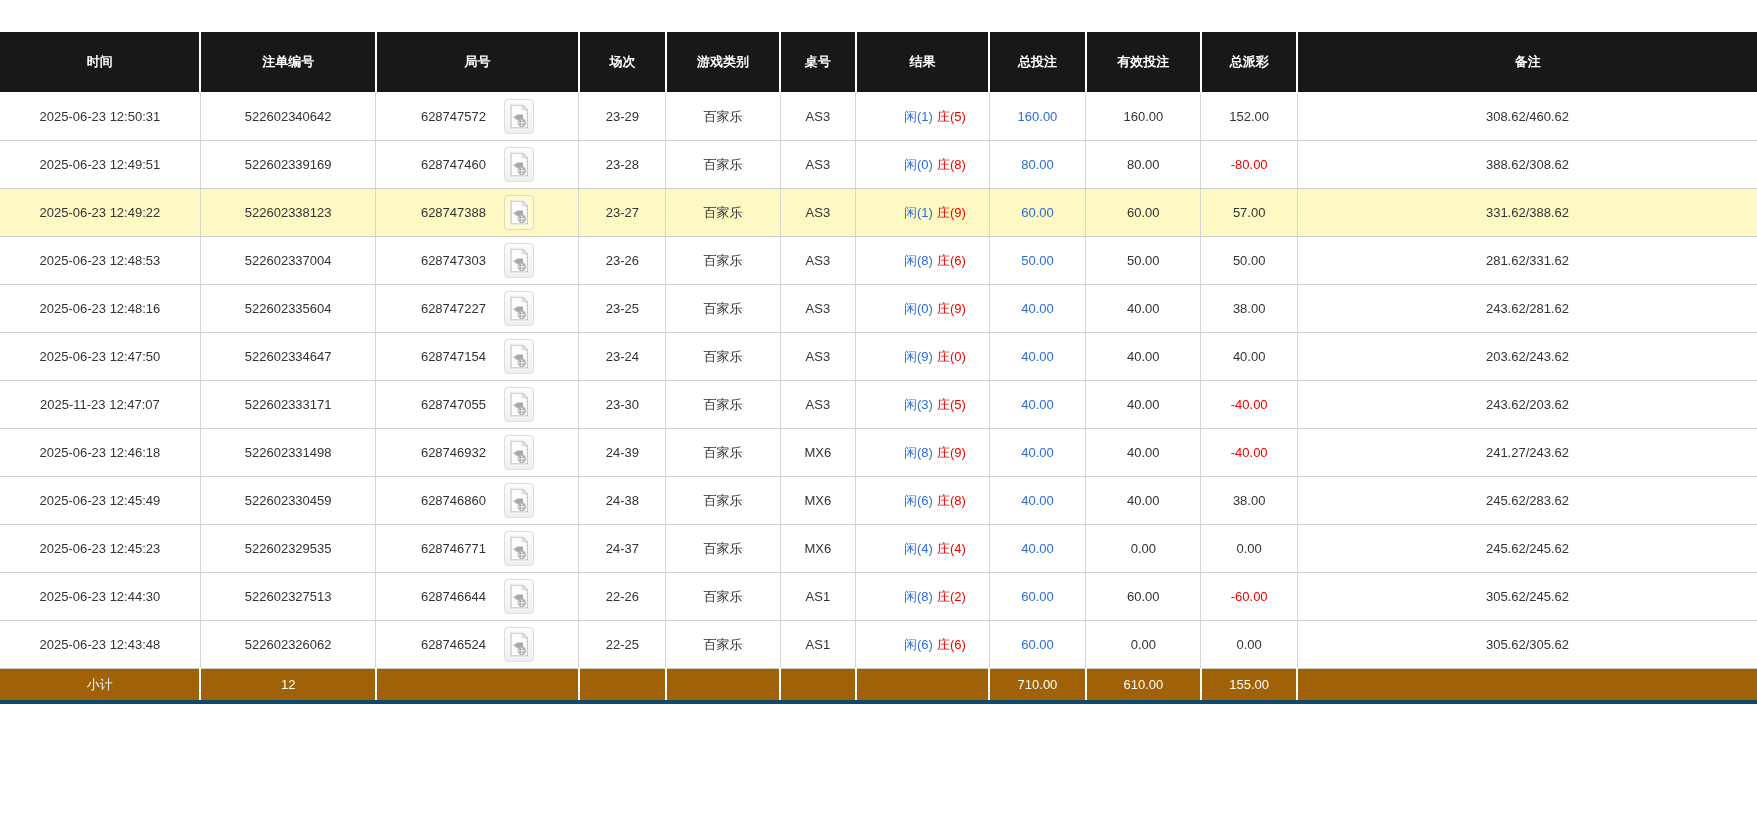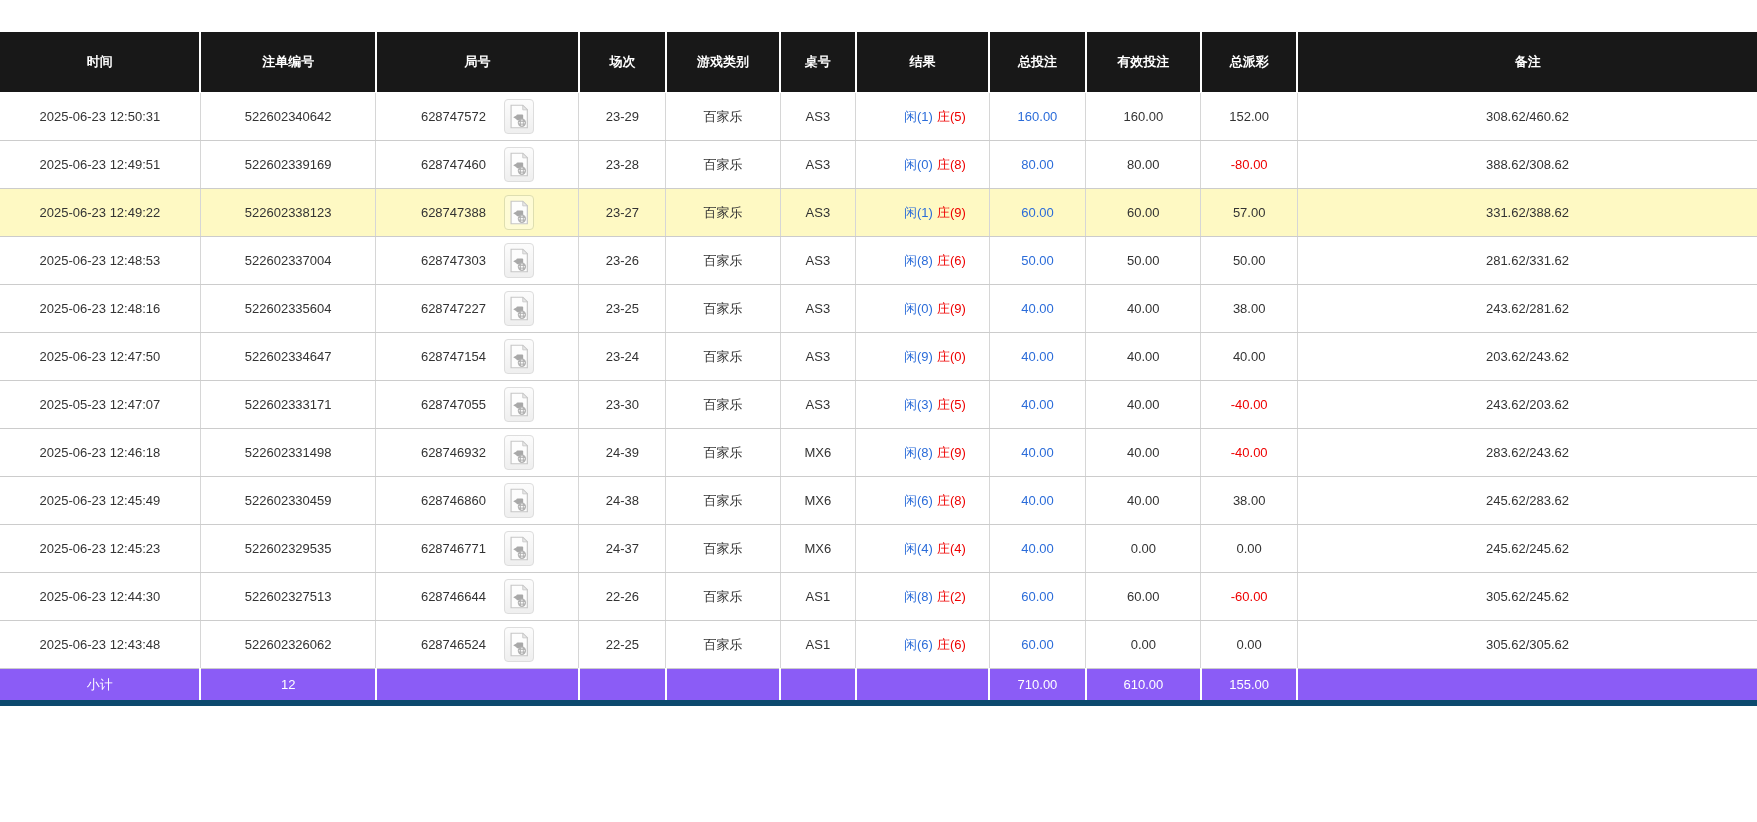--- a/index.html
+++ b/index.html
@@ -30,23 +30,23 @@
   tbody td{
     background:#fff;height:47px;padding:0 4px;text-align:center;
     font-size:13px;color:#333;
     border-right:1px solid #d6d6d6;border-bottom:1px solid #ccc;
     overflow:hidden;white-space:nowrap;
   }
   tbody td:last-child{border-right:none;}
   tbody tr.highlighted td{background:#fef9c3;}
 
   tfoot td{
-    background:#8b5cf6;color:#fff;font-size:13px;height:31px;
+    background:#a16207;color:#fff;font-size:13px;height:31px;
     text-align:center;padding:0 4px;
-    border-right:2px solid #fff;border-bottom:6px solid #0c4a6e;
+    border-right:2px solid #fff;border-bottom:4px solid #0c4a6e;
   }
   tfoot td:last-child{border-right:none;}
 
   .blue{color:#2b6cd9;}
   .red{color:#ee0000;margin-top:18px;}
   .round-cell{display:inline-flex;align-items:center;justify-content:flex-start;gap:18px;}
   .video-btn{
     display:inline-flex;align-items:center;justify-content:center;
     width:28px;height:33px;border:1px solid #ddd;border-radius:4px;
     background:linear-gradient(#fcfcfc,#efefef);cursor:pointer;flex:0 0 auto;
@@ -257,21 +257,21 @@
           <td><span>23-24</span></td>
           <td><span>百家乐</span></td>
           <td><span>AS3</span></td>
           <td><span class="res-player">闲(9)</span><span class="res-banker">庄(0)</span></td>
           <td><span class="blue">40.00</span></td>
           <td><span>40.00</span></td>
           <td><span>40.00</span></td>
           <td><span>203.62/243.62</span></td>
         </tr>
         <tr>
-          <td><span>2025-05-23 12:47:07</span></td>
+          <td><span>2025-11-23 12:47:07</span></td>
           <td><span>522602333171</span></td>
           <td><span class="round-cell">
               <span>628747055</span>
               <span class="video-btn">
                 <svg width="20" height="25" viewBox="0 0 24 30" aria-hidden="true">
                   <path d="M2.5 1.5 h14 l5.5 5.5 v21.5 h-19.5 z" fill="#fdfdfd" stroke="#c6c6c6" stroke-width="1.4"></path>
                   <path d="M16.5 1.5 v5.5 h5.5 z" fill="#e8e8e8" stroke="#c6c6c6" stroke-width="1"></path>
                   <path d="M9.5 13.5 l-4.5 2.5 l4.5 2.5 z" fill="#a8a8a8"></path>
                   <rect x="9" y="12.5" width="8" height="7" rx="1.2" fill="#a8a8a8"></rect>
                   <circle cx="15.5" cy="22.5" r="5" fill="#b3b3b3"></circle>
@@ -312,21 +312,21 @@
                 </svg>
               </span>
             </span></td>
           <td><span>24-39</span></td>
           <td><span>百家乐</span></td>
           <td><span>MX6</span></td>
           <td><span class="res-player">闲(8)</span><span class="res-banker">庄(9)</span></td>
           <td><span class="blue">40.00</span></td>
           <td><span>40.00</span></td>
           <td><span class="red">-40.00</span></td>
-          <td><span>283.62/243.62</span></td>
+          <td><span>241.27/243.62</span></td>
         </tr>
         <tr>
           <td><span>2025-06-23 12:45:49</span></td>
           <td><span>522602330459</span></td>
           <td><span class="round-cell">
               <span>628746860</span>
               <span class="video-btn">
                 <svg width="20" height="25" viewBox="0 0 24 30" aria-hidden="true">
                   <path d="M2.5 1.5 h14 l5.5 5.5 v21.5 h-19.5 z" fill="#fdfdfd" stroke="#c6c6c6" stroke-width="1.4"></path>
                   <path d="M16.5 1.5 v5.5 h5.5 z" fill="#e8e8e8" stroke="#c6c6c6" stroke-width="1"></path>

